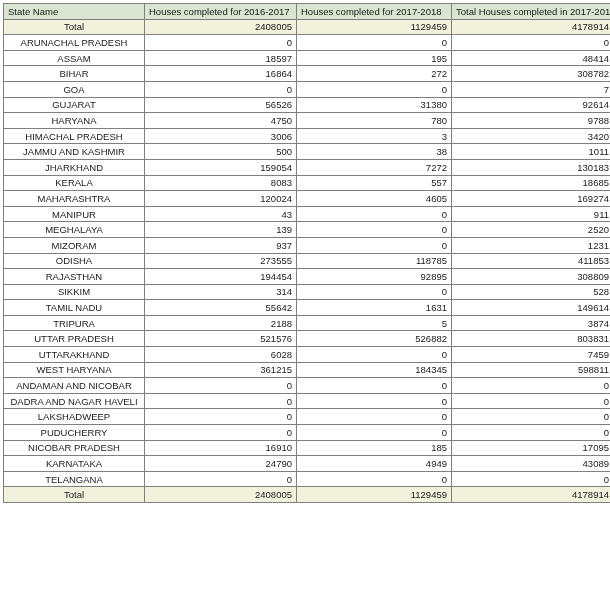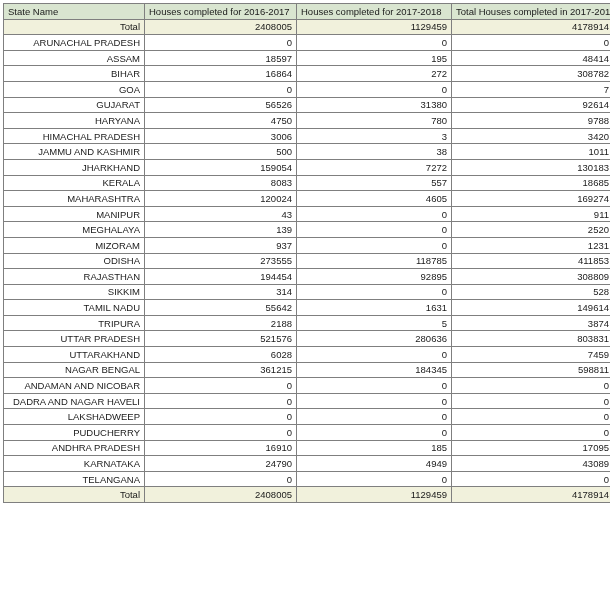--- a/index.html
+++ b/index.html
@@ -43,21 +43,21 @@
   }
   thead th {
     background: #d9e5d0;
     color: #1a1a1a;
     text-align: left;
     font-weight: normal;
     vertical-align: middle;
     border-color: #7f7f7f;
   }
   tbody td.state-cell {
-    text-align: right;
+    text-align: center;
   }
   tbody td.num-cell {
     text-align: right;
   }
   tbody tr.total-row td {
     background: #f1f1dc;
   }
   tbody tr.data-row td {
     background: #ffffff;
   }
@@ -199,31 +199,31 @@
         </tr>
         <tr class="data-row">
           <td class="state-cell">TRIPURA</td>
           <td class="num-cell">2188</td>
           <td class="num-cell">5</td>
           <td class="num-cell">3874</td>
         </tr>
         <tr class="data-row">
           <td class="state-cell">UTTAR PRADESH</td>
           <td class="num-cell">521576</td>
-          <td class="num-cell">280636</td>
+          <td class="num-cell">526882</td>
           <td class="num-cell">803831</td>
         </tr>
         <tr class="data-row">
           <td class="state-cell">UTTARAKHAND</td>
           <td class="num-cell">6028</td>
           <td class="num-cell">0</td>
           <td class="num-cell">7459</td>
         </tr>
         <tr class="data-row">
-          <td class="state-cell">NAGAR BENGAL</td>
+          <td class="state-cell">WEST HARYANA</td>
           <td class="num-cell">361215</td>
           <td class="num-cell">184345</td>
           <td class="num-cell">598811</td>
         </tr>
         <tr class="data-row">
           <td class="state-cell">ANDAMAN AND NICOBAR</td>
           <td class="num-cell">0</td>
           <td class="num-cell">0</td>
           <td class="num-cell">0</td>
         </tr>
@@ -239,21 +239,21 @@
           <td class="num-cell">0</td>
           <td class="num-cell">0</td>
         </tr>
         <tr class="data-row">
           <td class="state-cell">PUDUCHERRY</td>
           <td class="num-cell">0</td>
           <td class="num-cell">0</td>
           <td class="num-cell">0</td>
         </tr>
         <tr class="data-row">
-          <td class="state-cell">ANDHRA PRADESH</td>
+          <td class="state-cell">NICOBAR PRADESH</td>
           <td class="num-cell">16910</td>
           <td class="num-cell">185</td>
           <td class="num-cell">17095</td>
         </tr>
         <tr class="data-row">
           <td class="state-cell">KARNATAKA</td>
           <td class="num-cell">24790</td>
           <td class="num-cell">4949</td>
           <td class="num-cell">43089</td>
         </tr>

